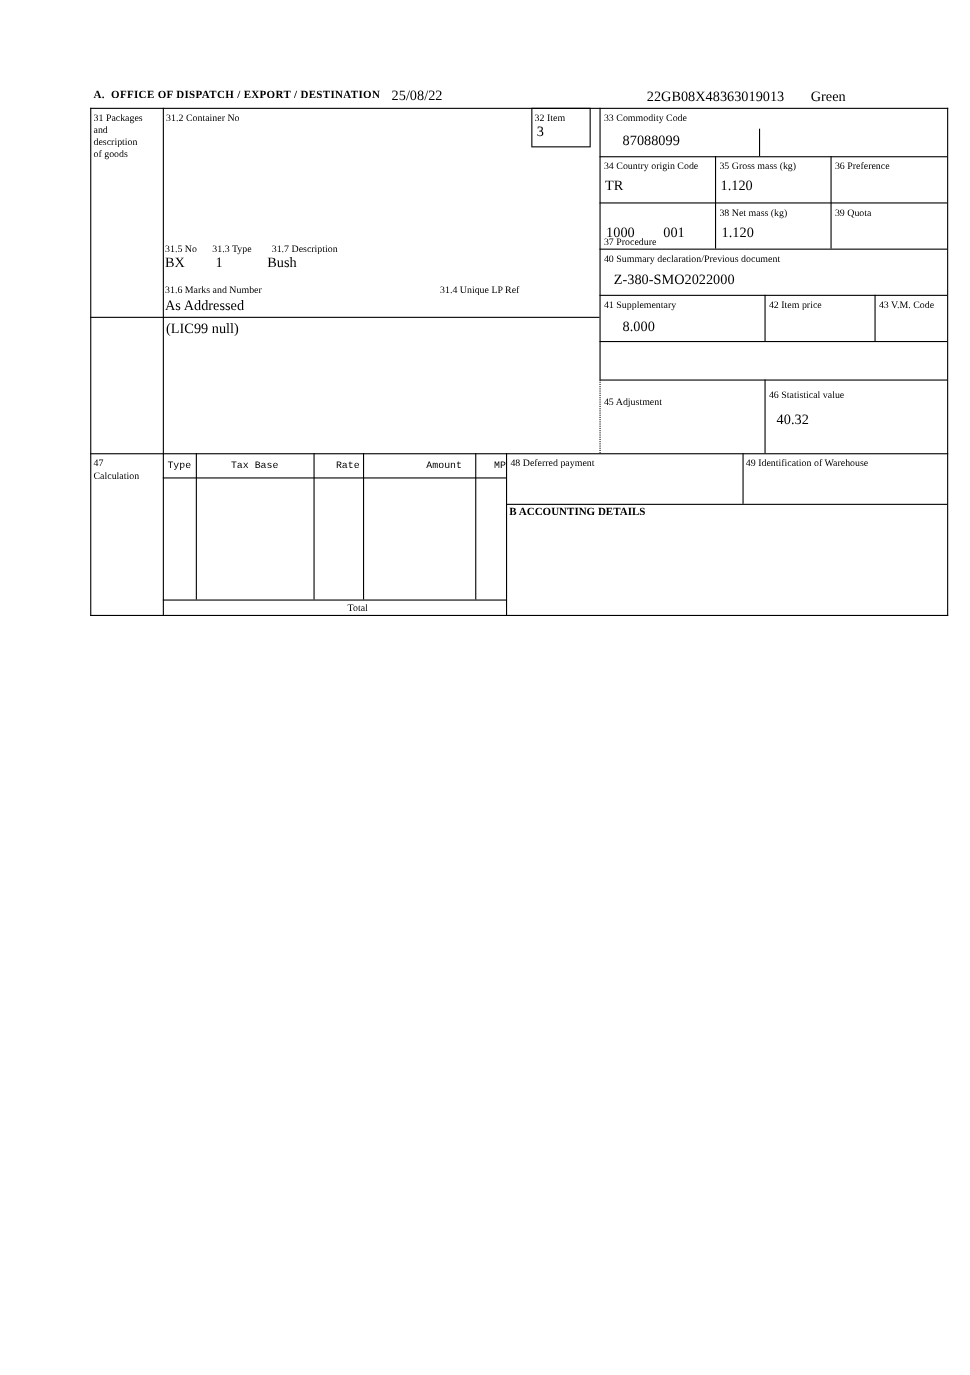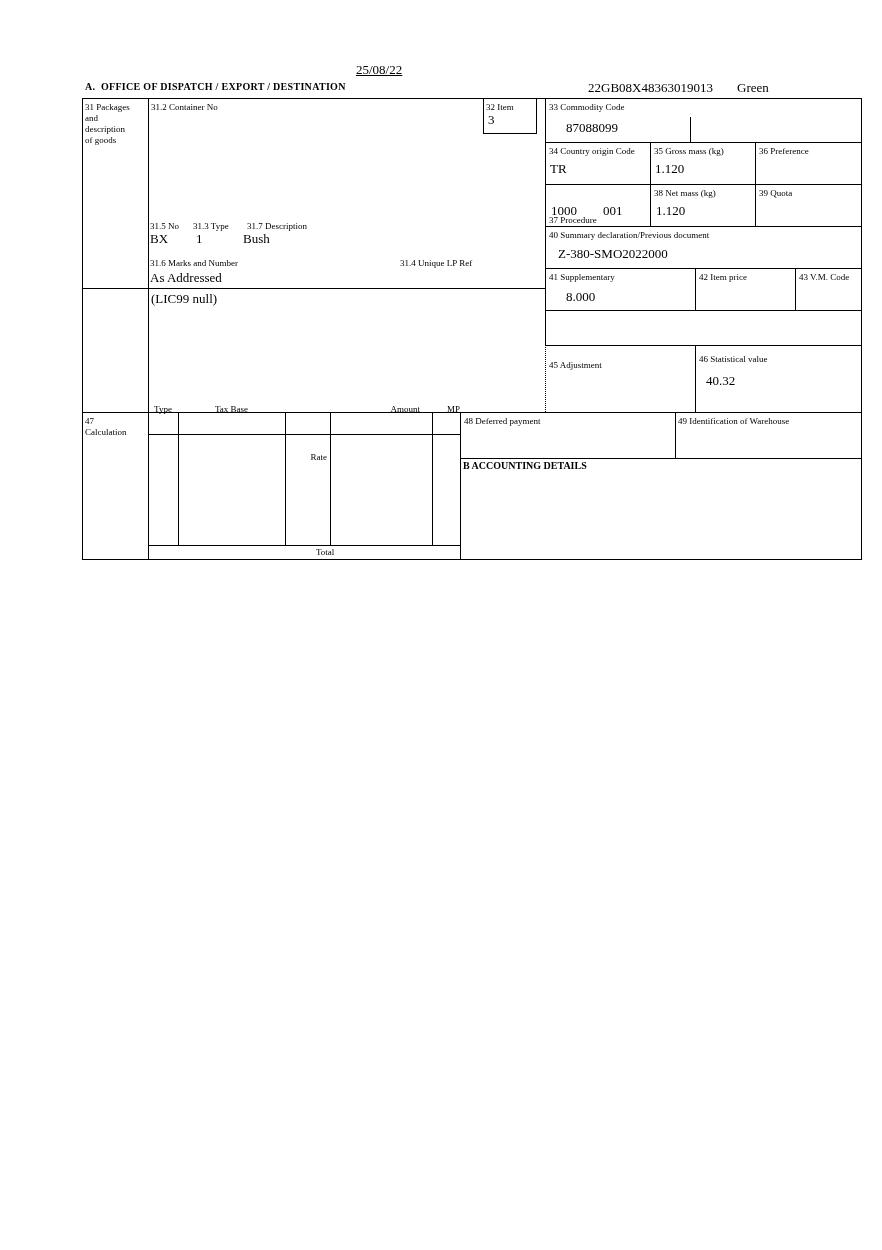--- a/index.html
+++ b/index.html
@@ -5,31 +5,31 @@
   html,body{margin:0;padding:0;background:#fff;}
   .page{position:relative;width:882px;height:1250px;background:#fff;color:#000;
         font-family:"Liberation Serif",serif;overflow:hidden;}
   .hl{position:absolute;height:1px;background:#000;}
   .vl{position:absolute;width:1px;background:#000;}
   .vl-dot{position:absolute;width:0;border-left:1px dotted #000;}
   .frame{position:absolute;border:1px solid #000;}
   .lbl{position:absolute;font-size:9px;line-height:11px;white-space:pre-line;}
   .val{position:absolute;font-size:13px;line-height:15px;white-space:pre;}
   .hdr{position:absolute;font-size:10px;font-weight:bold;letter-spacing:.3px;white-space:pre;}
-  .colh{position:absolute;font-size:9px;top:404px;line-height:11px;}
+  .colh{position:absolute;font-size:9px;top:418px;line-height:11px;font-family:Liberation Mono, monospace;}
   .c{text-align:center;}
   .r{text-align:right;}
 </style>
 </head>
 <body>
 
 <div class="page">
 
   <div class="hdr" style="left:85px;top:81px;">A.  OFFICE OF DISPATCH / EXPORT / DESTINATION</div>
-  <div class="val" style="left:356px;top:62px;text-decoration:underline;">25/08/22</div>
+  <div class="val" style="left:356px;top:79px;">25/08/22</div>
   <div class="val" style="left:588px;top:80px;">22GB08X48363019013</div>
   <div class="val" style="left:737px;top:80px;">Green</div>
 
   <div class="hl" style="left:82px;top:98px;width:780px;"></div>
   <div class="hl" style="left:82px;top:559px;width:780px;"></div>
   <div class="vl" style="left:82px;top:98px;height:462px;"></div>
   <div class="vl" style="left:861px;top:98px;height:462px;"></div>
   <div class="vl" style="left:148px;top:98px;height:462px;"></div>
   <div class="vl" style="left:545px;top:98px;height:247px;"></div>
   <div class="vl-dot" style="left:545px;top:345px;height:67px;"></div>
@@ -116,21 +116,21 @@
 
   <div class="lbl" style="left:549px;top:314px;margin-top:46px;">45 Adjustment</div>
 
   <div class="lbl" style="left:699px;top:354px;">46 Statistical value</div>
   <div class="val" style="left:706px;top:373px;">40.32</div>
 
   <div class="lbl" style="left:85px;top:416px;width:55px;">47
 Calculation</div>
   <div class="colh c" style="left:148px;width:30px;">Type</div>
   <div class="colh c" style="left:178px;width:107px;">Tax Base</div>
-  <div class="colh r" style="left:285px;width:42px;margin-top:48px;">Rate</div>
+  <div class="colh r" style="left:285px;width:42px;">Rate</div>
   <div class="colh r" style="left:330px;width:90px;">Amount</div>
   <div class="colh c" style="left:432px;width:28px;text-align:right;">MP</div>
   <div class="lbl" style="left:316px;top:547px;">Total</div>
 
   <div class="lbl" style="left:464px;top:416px;">48 Deferred payment</div>
   <div class="lbl" style="left:678px;top:416px;">49 Identification of Warehouse</div>
   <div class="hdr" style="left:463px;top:460px;letter-spacing:0;">B ACCOUNTING DETAILS</div>
 
 </div>
 

